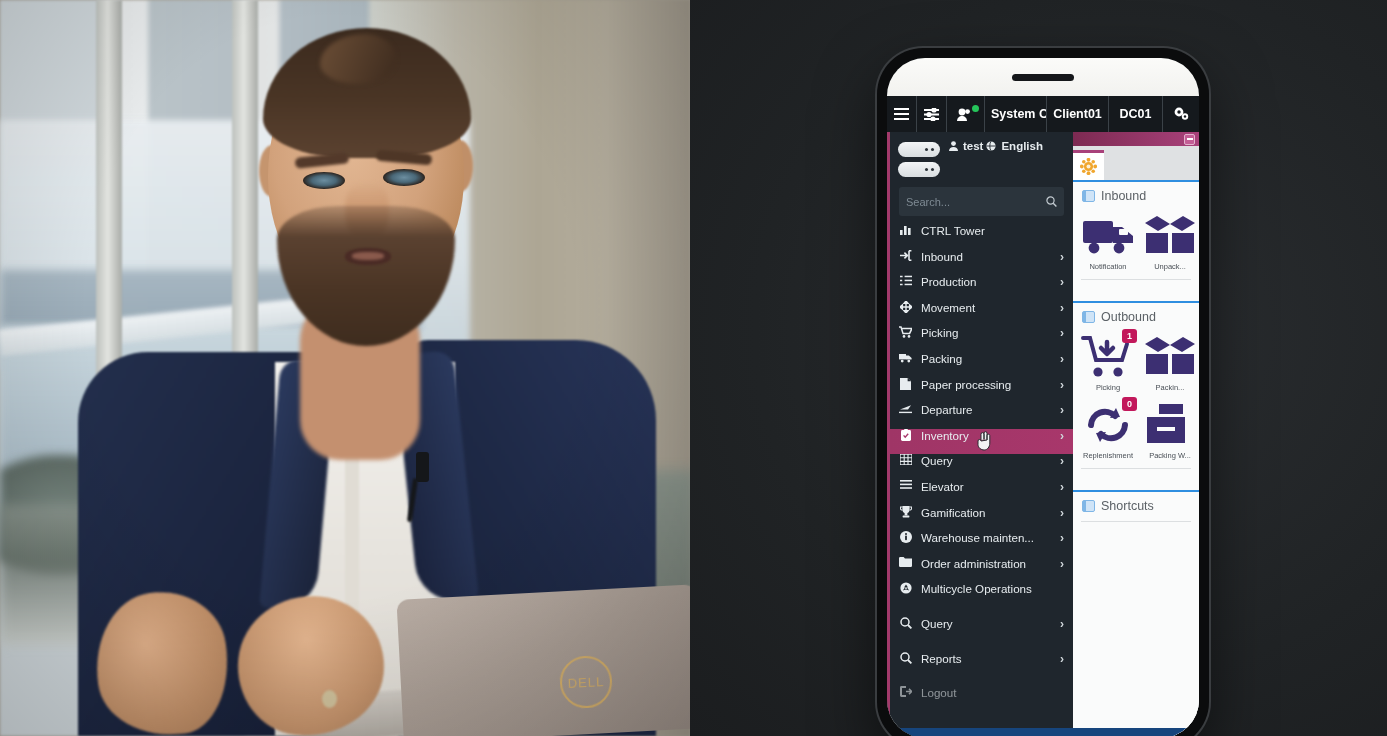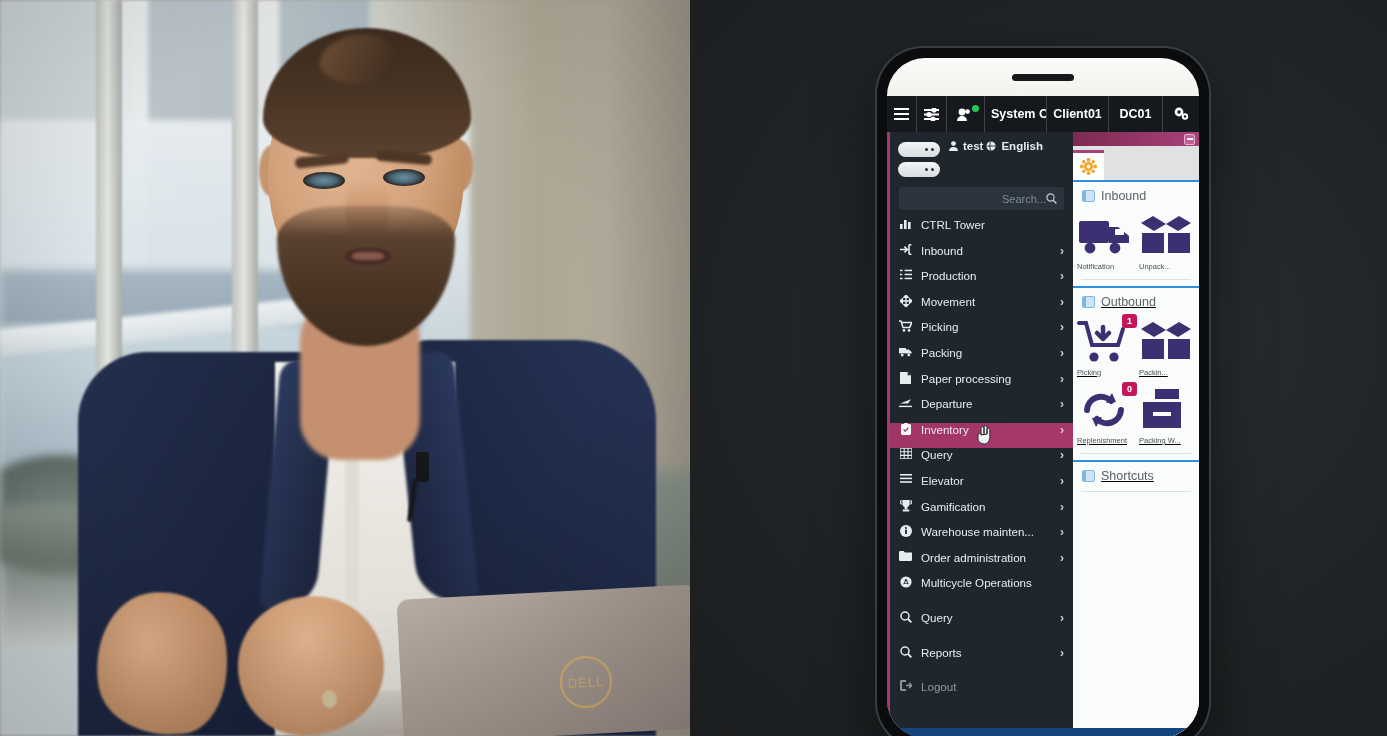--- a/index.html
+++ b/index.html
@@ -252,23 +252,23 @@
   .srv-stack { display:flex; flex-direction:column; gap:5px; padding-top:2px; }
   .srv-chip {
     width:42px; height:15px; border-radius:8px;
     background: linear-gradient(180deg,#f3f5f6,#d8dde0);
     display:flex; align-items:center; justify-content:flex-end; padding-right:6px; gap:3px;
   }
   .srv-chip i { width:3px; height:3px; border-radius:50%; background:#2b3238; display:block; }
   .sb-user { display:flex; flex-direction:row; gap:3px; font-size:11.5px; }
   .sb-user div { display:flex; align-items:center; gap:5px; font-weight:600; }
   .sb-search {
-    margin:4px 9px 8px 9px; height:23px; border-radius:3px;
+    margin:4px 9px 8px 9px; height:29px; border-radius:3px;
     background:#2b343c; display:flex; align-items:center;
-    padding:0 7px; justify-content:flex-end;
+    padding:0 7px; justify-content:space-between;
   }
   .sb-search span { color:#7e8a93; font-size:11px; }
   .sb-section {
     display:flex; align-items:center; gap:8px; padding:6px 9px 7px 9px;
     font-size:12px; font-weight:700;
   }
   .sb-section .chev-d { margin-left:auto; }
   .menu { flex:1; overflow:hidden; }
   .mi {
     display:flex; align-items:flex-start; gap:9px;
@@ -297,34 +297,34 @@
   .min-btn i { display:block; width:6px; height:2px; background:#fff; }
   .tabstrip {
     height:34px; background:#dfe1e3; display:flex; align-items:flex-end;
   }
   .tab-active {
     width:31px; height:30px; background:#fff; border-top:3px solid #a8417a;
     display:flex; align-items:center; justify-content:center;
   }
   .tiles { flex:1; overflow:hidden; background:#fafbfb; }
   .tile-group { border-top:2px solid #2f8ee0; padding:5px 0 4px 0; background:#fafbfb; }
-  .tile-group + .tile-group { margin-top:2px;text-decoration:underline; }
+  .tile-group + .tile-group { margin-top:17px; }
   .group-title {
     display:flex; align-items:center; gap:6px; padding:2px 9px 4px 9px;
     font-size:12.5px; color:#5b6166;
   }
   .grp-ico {
     width:13px; height:12px; border:1.5px solid #7fb6e6; border-radius:2px;
     background:#cfe4f7; display:flex; align-items:center;
   }
   .grp-ico b { display:block; width:3px; height:100%; background:#7fb6e6; }
   .tile-row { display:flex; gap:0; padding:2px 4px 4px 4px; }
   .tile {
     width:62px; flex:0 0 62px; display:flex; flex-direction:column;
-    align-items:flex-start; gap:3px; position:relative; padding-top:4px;
+    align-items:center; gap:3px; position:relative; padding-top:4px;
   }
   .tile-art { width:54px; height:46px; position:relative; }
   .tile-label {
     font-size:7.5px; color:#4a5057; text-align:center; white-space:nowrap;
     overflow:hidden; max-width:60px;
   }
   .badge {
     position:absolute; right:2px; top:-1px; min-width:15px; height:14px;
     background:#c2185b; color:#fff; border-radius:3px; font-size:9px;
     font-weight:700; display:flex; align-items:center; justify-content:center; padding:0 3px;

